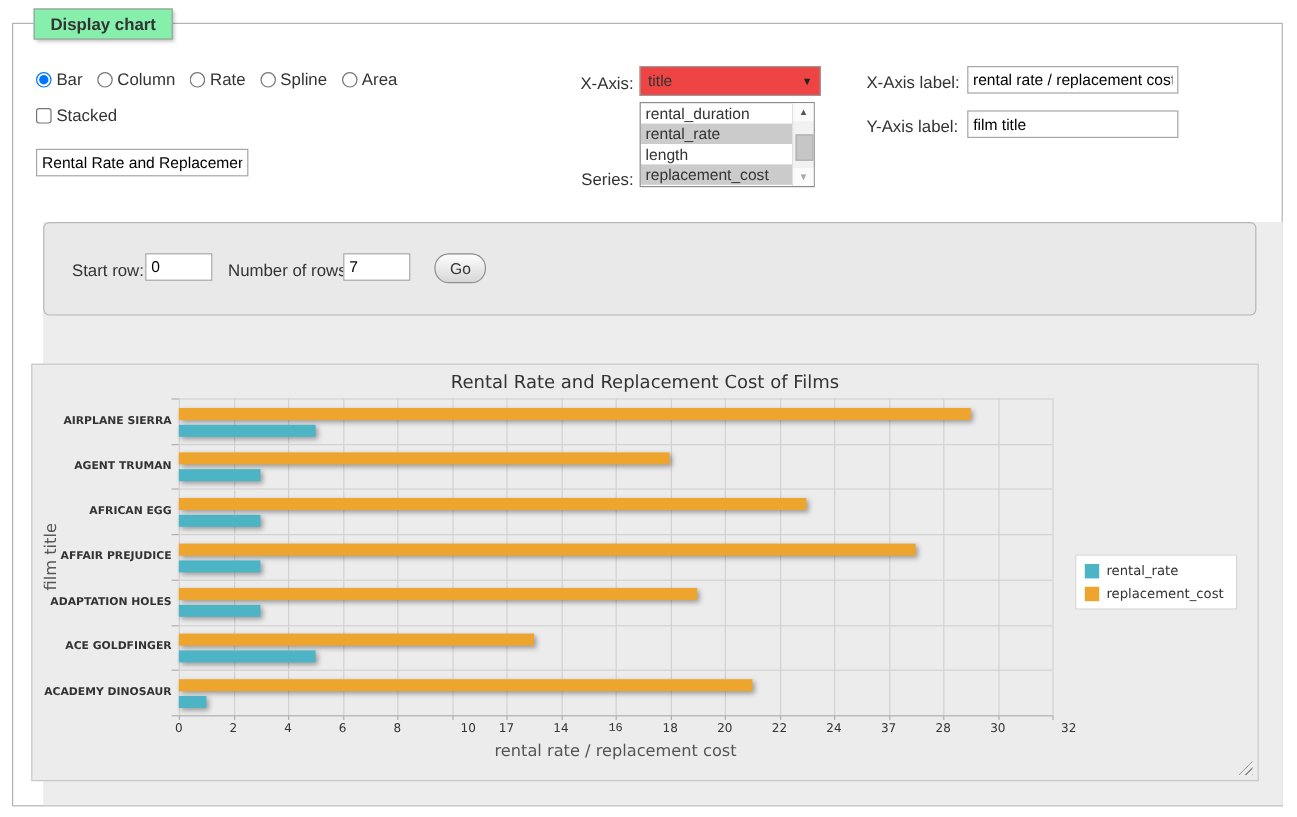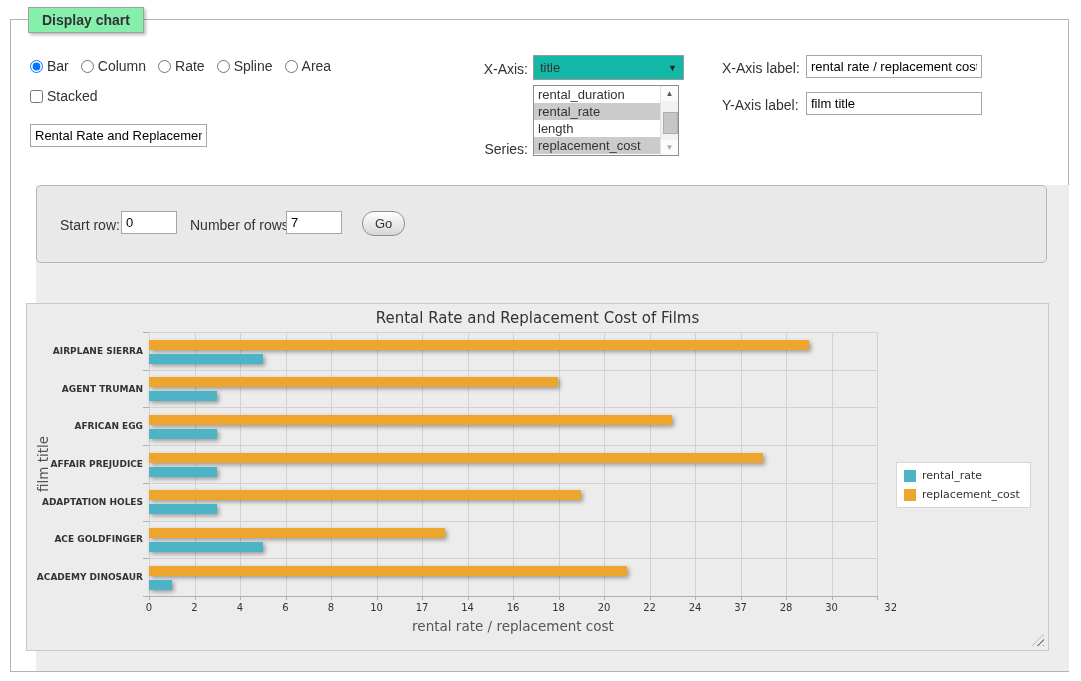--- a/index.html
+++ b/index.html
@@ -16,21 +16,21 @@
   .radio-row{left:30px;top:58px;display:flex;align-items:center;gap:4px;}
   .radio-row label{margin-right:8px;}
   input[type=radio],input[type=checkbox]{margin:0 4px 0 0;vertical-align:-2px;}
   .chk-row{left:30px;top:88px;display:flex;align-items:center;}
   .txt{border:1px solid #a6a6a6;background:#fff;font-family:"Liberation Sans",sans-serif;
        font-size:13px;padding:2px 4px;height:23px;}
   .title-input{left:30px;top:124px;width:177px;}
   .lbl{color:#333;}
   .r{text-align:right;}
 
-  .fake-select{left:533px;top:55px;width:151px;height:25px;border:1px solid #999;background:#14b8a6;
+  .fake-select{left:533px;top:55px;width:151px;height:25px;border:1px solid #999;background:#ef4444;
        font-size:13px;display:flex;align-items:center;padding:0 6px;justify-content:space-between;cursor:default;}
   .fake-select .arrow{font-size:9px;color:#222;}
 
   .mselect{left:533px;top:85px;width:146px;height:71px;border:1px solid #8c8c8c;background:#fff;overflow:hidden;}
   .opt{height:17px;line-height:17px;font-size:13px;padding-left:4px;width:calc(100% - 17px);box-sizing:border-box;
        white-space:nowrap;cursor:default;}
   .opt.sel{background:#cbcbcb;}
   .sbar{position:absolute;right:0;top:0;width:17px;height:100%;background:#f2f2f2;border-left:1px solid #e0e0e0;}
   .sbtn{position:absolute;left:0;width:17px;height:15px;background:#fbfbfb;display:flex;align-items:center;
         justify-content:center;font-size:8px;color:#555;}
@@ -208,24 +208,24 @@
         <span class="sw" style="background: rgb(237, 165, 46);"></span>
         <span>replacement_cost</span>
       </div>
     </div>
   <div class="abs rsz"></div>
 <div class="xlab" style="left: 122px;">0</div>
     <div class="xlab" style="left: 167.5px;">2</div>
     <div class="xlab" style="left: 213px;">4</div>
     <div class="xlab" style="left: 258.5px;">6</div>
     <div class="xlab" style="left: 304px;">8</div>
-    <div class="xlab" style="left: 349.5px;">10</div>
+    <div class="xlab" style="left: 349.5px; text-align: right;">10</div>
     <div class="xlab" style="left: 395px;">17</div>
     <div class="xlab" style="left: 440.5px;">14</div>
-    <div class="xlab" style="left: 486px;">16</div>
+    <div class="xlab" style="left: 486px; font-family: Liberation Mono, monospace;">16</div>
     <div class="xlab" style="left: 531.5px;">18</div>
     <div class="xlab" style="left: 577px;">20</div>
     <div class="xlab" style="left: 622.5px;">22</div>
     <div class="xlab" style="left: 668px;">24</div>
     <div class="xlab" style="left: 713.5px;">37</div>
     <div class="xlab" style="left: 759px;">28</div>
     <div class="xlab" style="left: 804.5px;">30</div>
     <div class="xlab" style="left: 850px; text-align: right;">32</div>
   </div>
 

